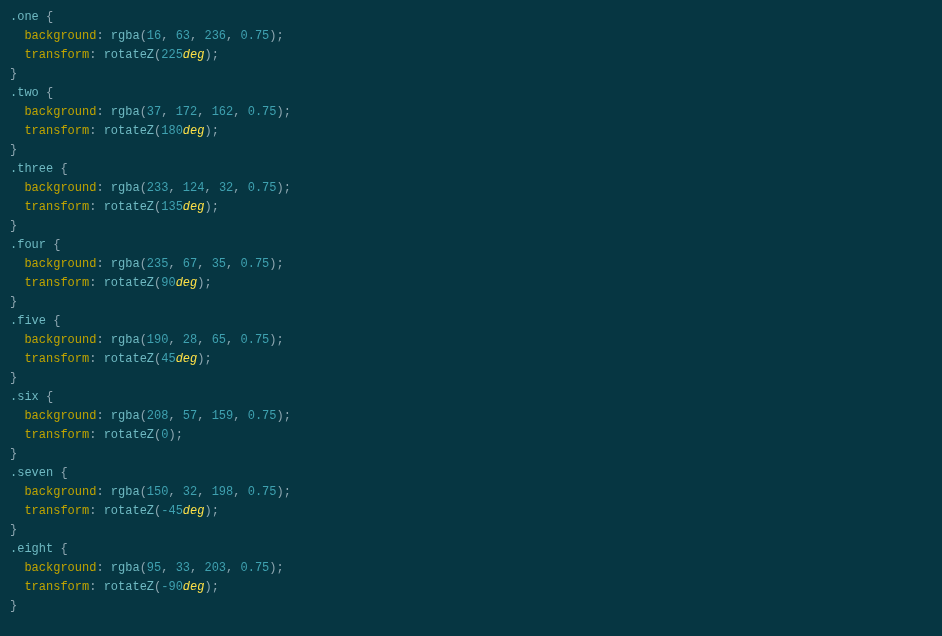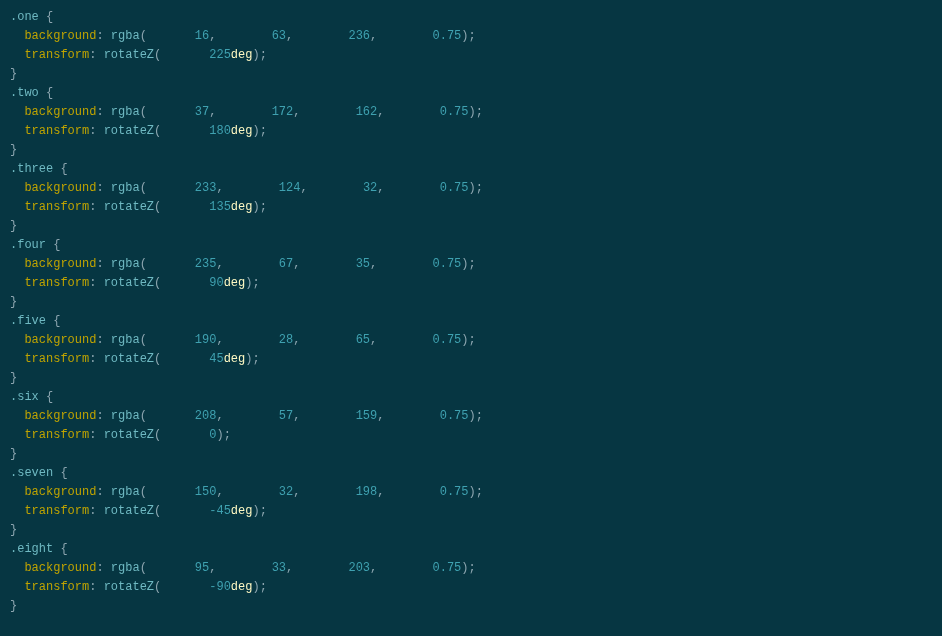--- a/index.html
+++ b/index.html
@@ -13,19 +13,19 @@
     width: 942px;
     height: 636px;
     overflow: hidden;
   }
   .code { white-space: pre; }
   .sel   { color: #6fb9c2; text-align: center; }   
   .brace { color: #8da6b0; }
   .prop  { color: #c0a400; }   
   .punct { color: #8da6b0; }
   .func  { color: #6fb9c2; margin-top: 14px; }   
-  .num   { color: #3fa1b0; margin-left: 48px; }
-  .deg   { color: #fef9c3; }
+  .num   { color: #3fa1b0; }
+  .deg   { color: #fde047; font-style: italic; }
 </style>
 </head>
 <body>
 
 <div class="code" id="code"><div><span class="sel">.one</span><span class="brace"> {</span></div><div><span>  </span><span class="prop">background</span><span class="punct">: </span><span class="func">rgba</span><span class="punct">(</span><span class="num">16</span><span class="punct">, </span><span class="num">63</span><span class="punct">, </span><span class="num">236</span><span class="punct">, </span><span class="num">0.75</span><span class="punct">);</span></div><div><span>  </span><span class="prop">transform</span><span class="punct">: </span><span class="func">rotateZ</span><span class="punct">(</span><span class="num">225</span><span class="deg">deg</span><span class="punct">);</span></div><div><span class="brace">}</span></div><div><span class="sel">.two</span><span class="brace"> {</span></div><div><span>  </span><span class="prop">background</span><span class="punct">: </span><span class="func">rgba</span><span class="punct">(</span><span class="num">37</span><span class="punct">, </span><span class="num">172</span><span class="punct">, </span><span class="num">162</span><span class="punct">, </span><span class="num">0.75</span><span class="punct">);</span></div><div><span>  </span><span class="prop">transform</span><span class="punct">: </span><span class="func">rotateZ</span><span class="punct">(</span><span class="num">180</span><span class="deg">deg</span><span class="punct">);</span></div><div><span class="brace">}</span></div><div><span class="sel">.three</span><span class="brace"> {</span></div><div><span>  </span><span class="prop">background</span><span class="punct">: </span><span class="func">rgba</span><span class="punct">(</span><span class="num">233</span><span class="punct">, </span><span class="num">124</span><span class="punct">, </span><span class="num">32</span><span class="punct">, </span><span class="num">0.75</span><span class="punct">);</span></div><div><span>  </span><span class="prop">transform</span><span class="punct">: </span><span class="func">rotateZ</span><span class="punct">(</span><span class="num">135</span><span class="deg">deg</span><span class="punct">);</span></div><div><span class="brace">}</span></div><div><span class="sel">.four</span><span class="brace"> {</span></div><div><span>  </span><span class="prop">background</span><span class="punct">: </span><span class="func">rgba</span><span class="punct">(</span><span class="num">235</span><span class="punct">, </span><span class="num">67</span><span class="punct">, </span><span class="num">35</span><span class="punct">, </span><span class="num">0.75</span><span class="punct">);</span></div><div><span>  </span><span class="prop">transform</span><span class="punct">: </span><span class="func">rotateZ</span><span class="punct">(</span><span class="num">90</span><span class="deg">deg</span><span class="punct">);</span></div><div><span class="brace">}</span></div><div><span class="sel">.five</span><span class="brace"> {</span></div><div><span>  </span><span class="prop">background</span><span class="punct">: </span><span class="func">rgba</span><span class="punct">(</span><span class="num">190</span><span class="punct">, </span><span class="num">28</span><span class="punct">, </span><span class="num">65</span><span class="punct">, </span><span class="num">0.75</span><span class="punct">);</span></div><div><span>  </span><span class="prop">transform</span><span class="punct">: </span><span class="func">rotateZ</span><span class="punct">(</span><span class="num">45</span><span class="deg">deg</span><span class="punct">);</span></div><div><span class="brace">}</span></div><div><span class="sel">.six</span><span class="brace"> {</span></div><div><span>  </span><span class="prop">background</span><span class="punct">: </span><span class="func">rgba</span><span class="punct">(</span><span class="num">208</span><span class="punct">, </span><span class="num">57</span><span class="punct">, </span><span class="num">159</span><span class="punct">, </span><span class="num">0.75</span><span class="punct">);</span></div><div><span>  </span><span class="prop">transform</span><span class="punct">: </span><span class="func">rotateZ</span><span class="punct">(</span><span class="num">0</span><span class="punct">);</span></div><div><span class="brace">}</span></div><div><span class="sel">.seven</span><span class="brace"> {</span></div><div><span>  </span><span class="prop">background</span><span class="punct">: </span><span class="func">rgba</span><span class="punct">(</span><span class="num">150</span><span class="punct">, </span><span class="num">32</span><span class="punct">, </span><span class="num">198</span><span class="punct">, </span><span class="num">0.75</span><span class="punct">);</span></div><div><span>  </span><span class="prop">transform</span><span class="punct">: </span><span class="func">rotateZ</span><span class="punct">(</span><span class="num">-45</span><span class="deg">deg</span><span class="punct">);</span></div><div><span class="brace">}</span></div><div><span class="sel">.eight</span><span class="brace"> {</span></div><div><span>  </span><span class="prop">background</span><span class="punct">: </span><span class="func">rgba</span><span class="punct">(</span><span class="num">95</span><span class="punct">, </span><span class="num">33</span><span class="punct">, </span><span class="num">203</span><span class="punct">, </span><span class="num">0.75</span><span class="punct">);</span></div><div><span>  </span><span class="prop">transform</span><span class="punct">: </span><span class="func">rotateZ</span><span class="punct">(</span><span class="num">-90</span><span class="deg">deg</span><span class="punct">);</span></div><div><span class="brace">}</span></div></div>
 
 </body></html>

